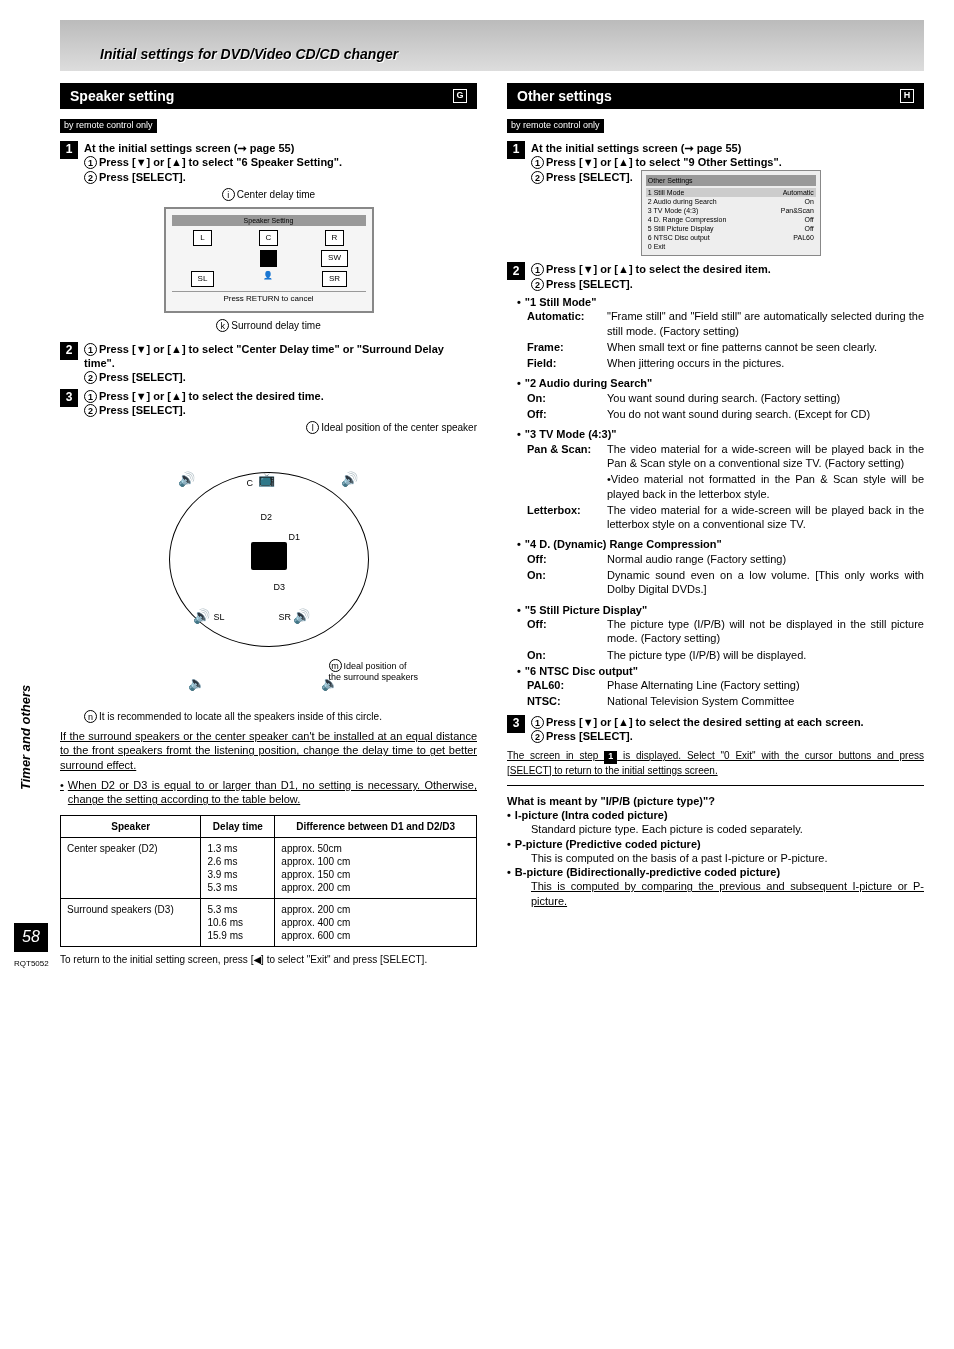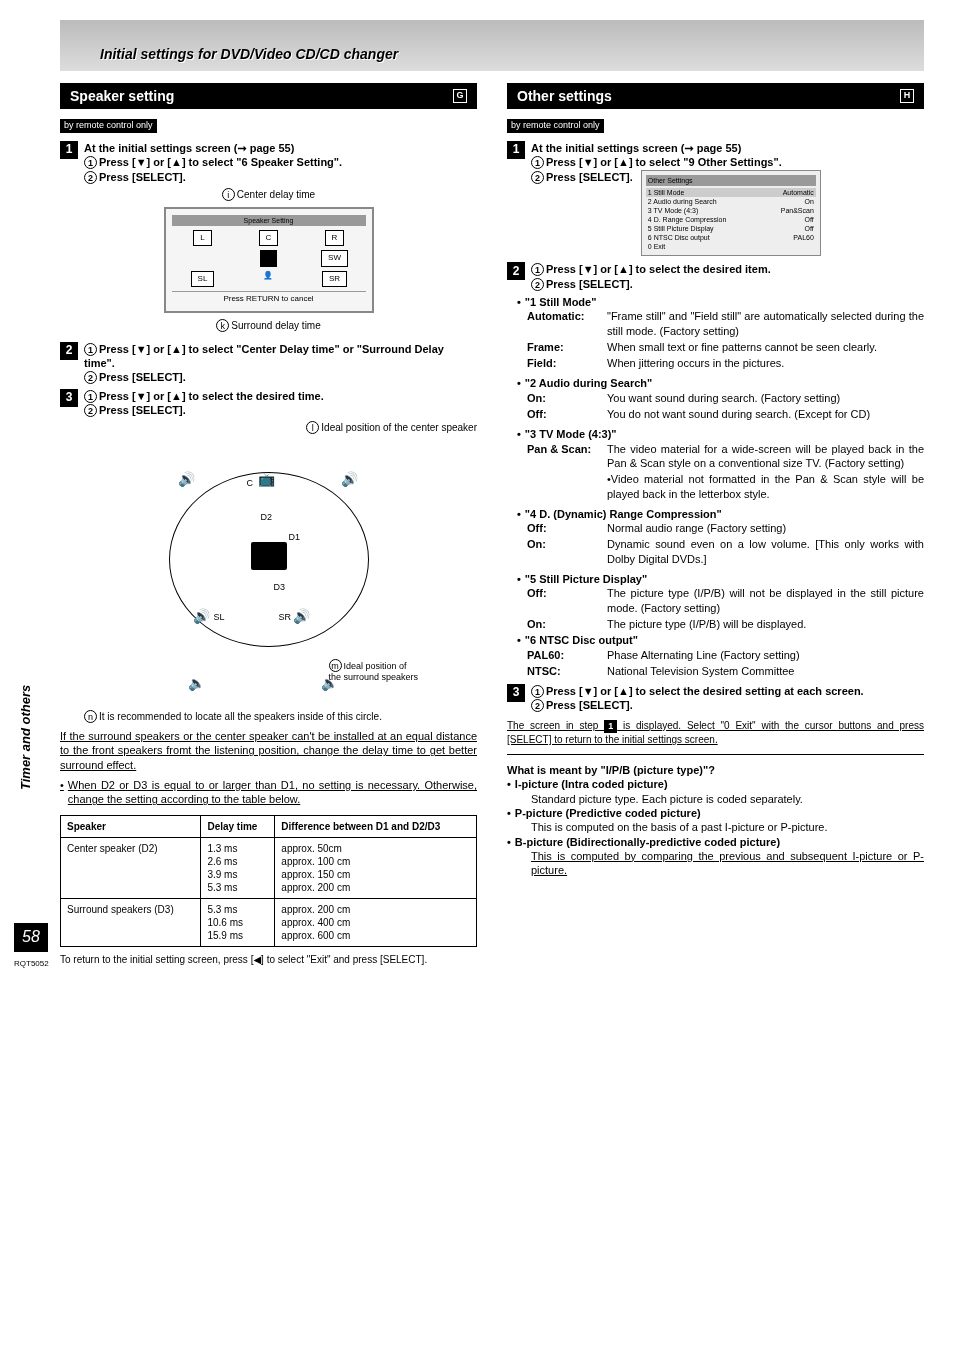--- a/index.html
+++ b/index.html
@@ -109,21 +109,21 @@
     border-collapse: collapse;
     width: 100%;
     margin-top: 8px;
     font-size: 10px;
   }
   table.delay th, table.delay td {
     border: 1px solid #000;
     padding: 4px 6px;
     vertical-align: top;
   }
-  table.delay th { font-weight: bold; text-align: left; }
+  table.delay th { font-weight: bold; text-align: center; }
   .sidebar-label {
     position: absolute;
     left: 18px;
     bottom: 185px;
     transform: rotate(-90deg);
     transform-origin: left top;
     font-weight: bold;
     font-style: italic;
     font-size: 13px;
     white-space: nowrap;
@@ -354,20 +354,24 @@
           <span>"3 TV Mode (4:3)"</span>
         </div>
       <div class="opt-row">
           <span class="opt-label">Pan &amp; Scan:</span>
           <span class="opt-desc">The video material for a wide-screen will be played back in the Pan &amp; Scan style on a conventional size TV. (Factory setting)</span>
         </div>
       <div class="opt-row">
           <span class="opt-label"></span>
           <span class="opt-desc">•Video material not formatted in the Pan &amp; Scan style will be played back in the letterbox style.</span>
         </div>
+      <div class="opt-row">
+          <span class="opt-label">Letterbox:</span>
+          <span class="opt-desc">The video material for a wide-screen will be played back in the letterbox style on a conventional size TV.</span>
+        </div>
 
       <div class="bullet quote" style="margin-left:10px;margin-top:6px;">
           <span>"4 D. (Dynamic) Range Compression"</span>
         </div>
       <div class="opt-row">
           <span class="opt-label">Off:</span>
           <span class="opt-desc">Normal audio range (Factory setting)</span>
         </div>
       <div class="opt-row">
           <span class="opt-label">On:</span>

